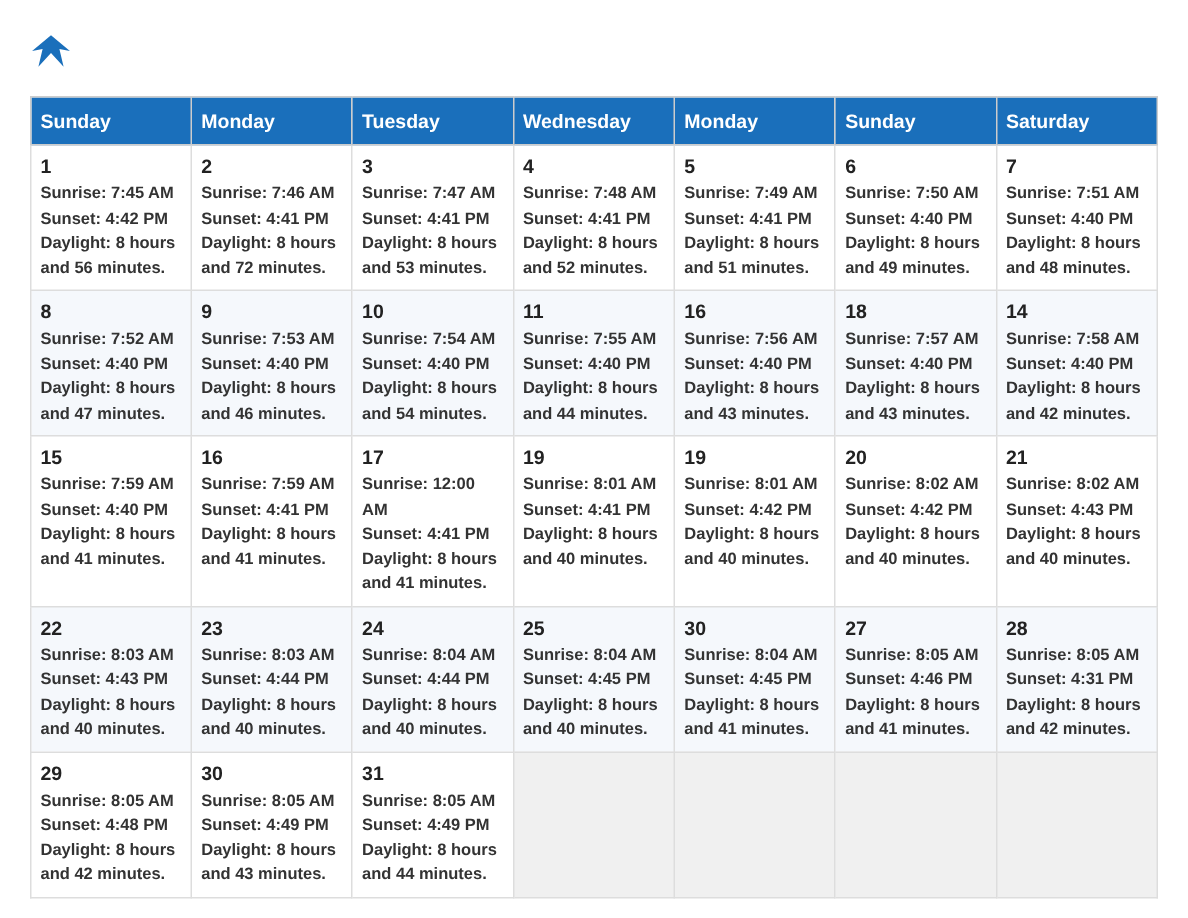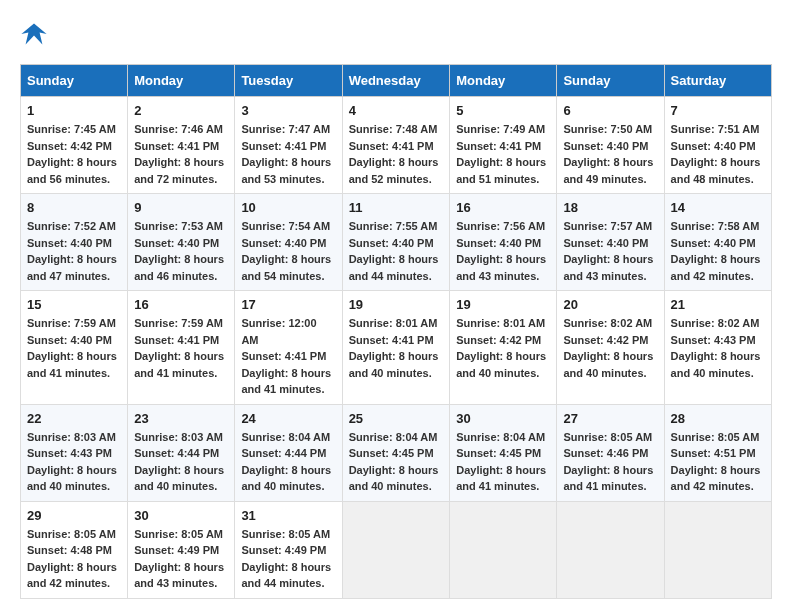--- a/index.html
+++ b/index.html
@@ -344,21 +344,21 @@
             <div>Sunrise: 8:05 AM</div>
             <div>Sunset: 4:46 PM</div>
             <div>Daylight: 8 hours</div>
             <div>and 41 minutes.</div>
           </div>
         </td>
         <td>
           <span class="day-num">28</span>
           <div class="cell-text">
             <div>Sunrise: 8:05 AM</div>
-            <div>Sunset: 4:51 PM</div>
+            <div>Sunset: 4:31 PM</div>
             <div>Daylight: 8 hours</div>
             <div>and 42 minutes.</div>
           </div>
         </td>
       </tr>
       <tr>
         <td>
           <span class="day-num">29</span>
           <div class="cell-text">
             <div>Sunrise: 8:05 AM</div>

